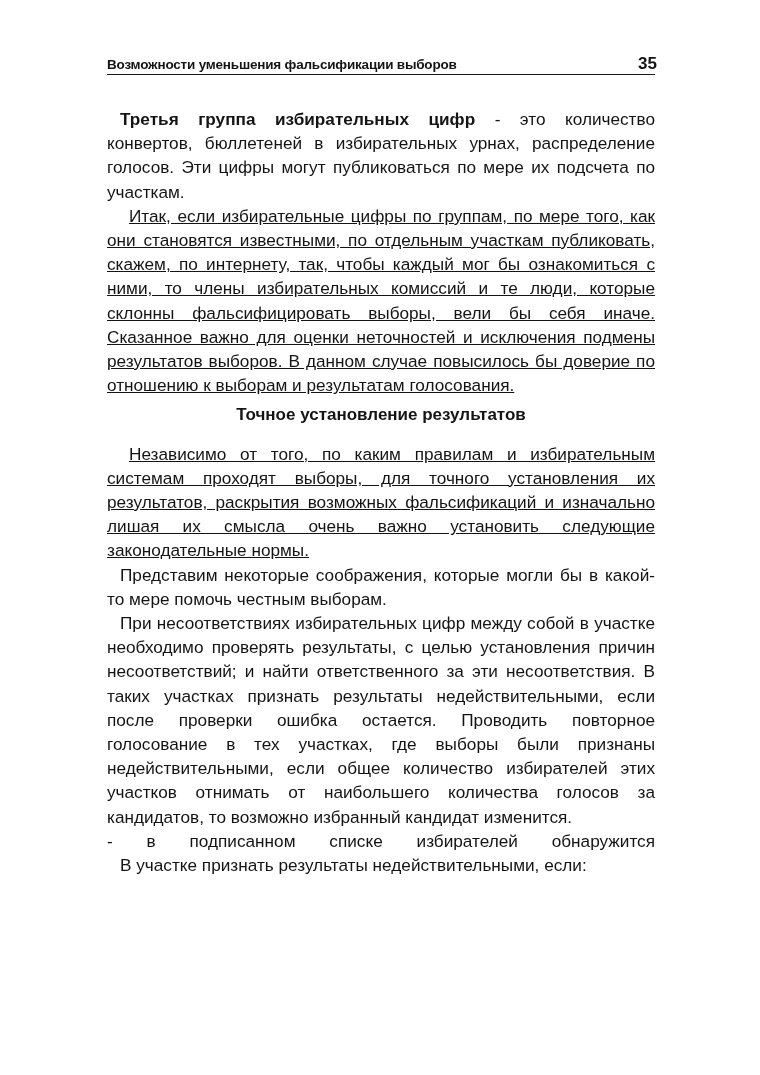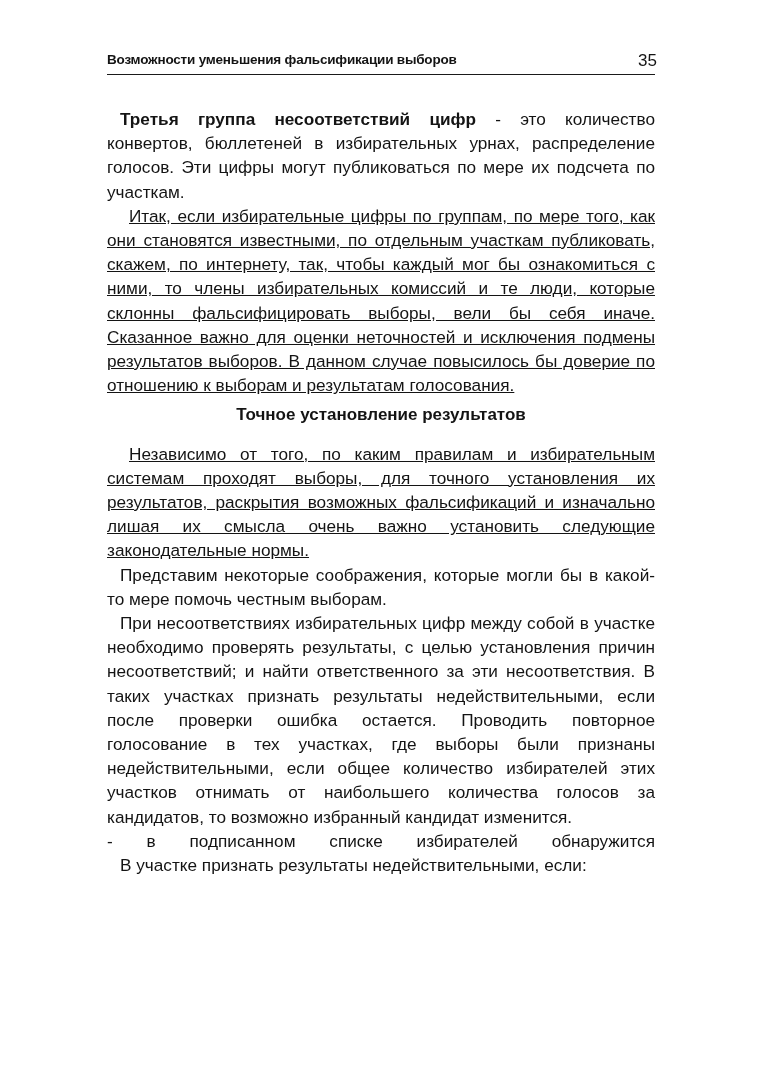--- a/index.html
+++ b/index.html
@@ -1,38 +1,38 @@
 <!DOCTYPE html>
 <html><head>
 <meta charset="utf-8">
 <style>
   html, body { margin: 0; padding: 0; background: #ffffff; }
   body { width: 760px; height: 1075px; position: relative; overflow: hidden; color: #141414; }
   .page { position: absolute; left: 107px; top: 52px; width: 548px; font-family: "Liberation Sans", sans-serif; }
-  .header { display: flex; justify-content: space-between; align-items: flex-start; border-bottom: 1.5px solid #1a1a1a; height: 22px; }
+  .header { display: flex; justify-content: space-between; align-items: flex-end; border-bottom: 1.5px solid #1a1a1a; height: 22px; }
   .header-title { font-size: 13.5px; font-weight: bold; letter-spacing: -0.2px; line-height: 16px; padding-bottom: 1px; }
-  .page-number { font-size: 17px; font-weight: normal; line-height: 18px; padding-bottom: 1px; margin-right: -2px; }
+  .page-number { font-size: 17px; font-weight: bold; line-height: 18px; padding-bottom: 1px; margin-right: -2px; }
   .body { margin-top: 32px; font-size: 17.2px; line-height: 24.2px; }
   .para { margin: 0; text-align: justify; text-indent: 13px; }
   .para.indent2 { text-indent: 22px; text-decoration: underline; }
   .bold { font-weight: bold; }
   .section-heading { text-align: center; font-weight: bold; font-size: 17px; margin: 6px 0 14px 0; }
   .dash-line { text-align-last: justify; text-indent: 0; }
 </style>
 </head>
 <body>
 
 <div class="page">
   <div class="header">
     <span class="header-title">Возможности уменьшения фальсификации выборов</span>
     <span class="page-number">35</span>
   </div>
 
   <div class="body">
-    <p class="para"><span class="bold">Третья группа несоответствий цифр</span><span> - это количество конвертов,  бюллетеней в избирательных урнах, распределение голосов. Эти цифры могут публиковаться по мере их подсчета по участкам.</span></p>
+    <p class="para"><span class="bold">Третья группа избирательных цифр</span><span> - это количество конвертов,  бюллетеней в избирательных урнах, распределение голосов. Эти цифры могут публиковаться по мере их подсчета по участкам.</span></p>
     <p class="para indent2">Итак, если избирательные цифры по группам, по мере того, как они становятся известными, по отдельным участкам публиковать, скажем, по интернету, так, чтобы каждый  мог бы ознакомиться с ними, то члены избирательных комиссий и те люди, которые склонны фальсифицировать выборы, вели бы себя иначе. Сказанное важно для оценки неточностей и исключения подмены результатов выборов. В данном случае повысилось бы доверие по отношению к выборам и результатам голосования.</p>
 
     <div class="section-heading">Точное установление результатов</div>
 
     <p class="para indent2">Независимо от того, по каким правилам и избирательным системам проходят выборы, для точного установления их результатов, раскрытия возможных фальсификаций и изначально лишая их смысла очень важно установить следующие  законодательные нормы.</p>
     <p class="para">Представим некоторые соображения, которые могли бы в какой-то мере помочь честным выборам.</p>
     <p class="para">При несоответствиях избирательных цифр между собой в участке необходимо проверять результаты, с целью установления причин несоответствий; и найти ответственного за эти несоответствия. В таких участках признать результаты недействительными, если после проверки ошибка остается. Проводить повторное голосование в тех участках, где выборы были признаны недействительными, если общее количество избирателей этих участков отнимать от наибольшего количества голосов за кандидатов, то возможно избранный кандидат изменится.</p>
     <p class="para dash-line">- в подписанном списке избирателей обнаружится</p>
     <p class="para">В участке признать результаты недействительными, если:</p>
   </div>

